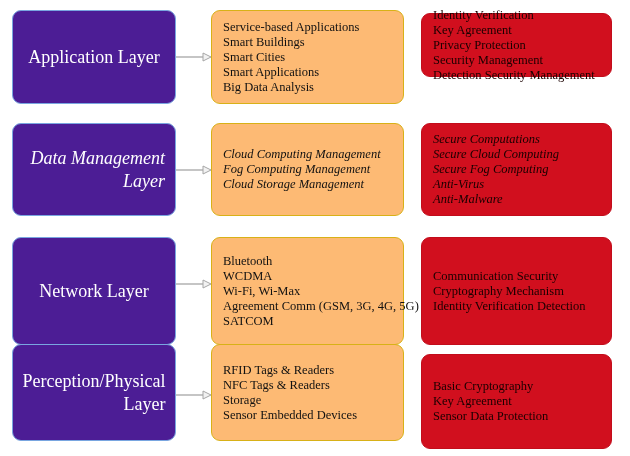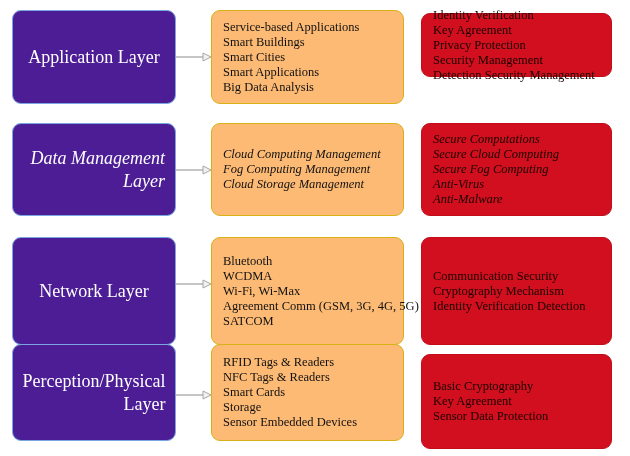--- a/index.html
+++ b/index.html
@@ -148,21 +148,20 @@
   <div class="box layer-box r4">
     <span>Perception/Physical Layer</span>
   </div>
   <svg class="arrow a4" viewBox="0 0 36 12">
     <line x1="0" y1="6" x2="27" y2="6" stroke="#A6A6A6" stroke-width="1.3"></line>
     <path d="M27 2 L35 6 L27 10 Z" fill="#f2f2f2" stroke="#A6A6A6" stroke-width="1"></path>
   </svg>
   <div class="box tech-box r4">
       <div class="line">RFID Tags &amp; Readers</div>
       <div class="line">NFC Tags &amp; Readers</div>
-      <div class="line">Smart Cards</div>
       <div class="line">Storage</div>
       <div class="line">Sensor Embedded Devices</div>
     </div>
   <div class="box sec-box r4">
       <div class="line">Basic Cryptography</div>
       <div class="line">Key Agreement</div>
       <div class="line">Sensor Data Protection</div>
     </div>
 
 </div>

